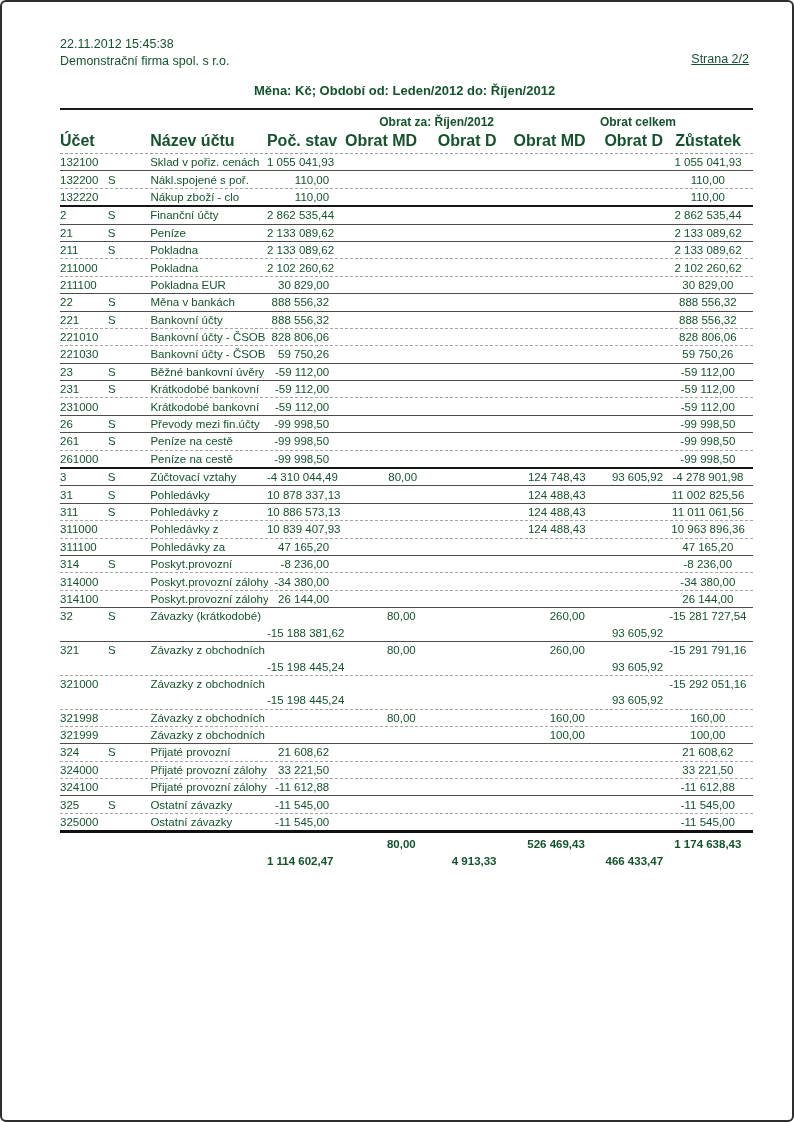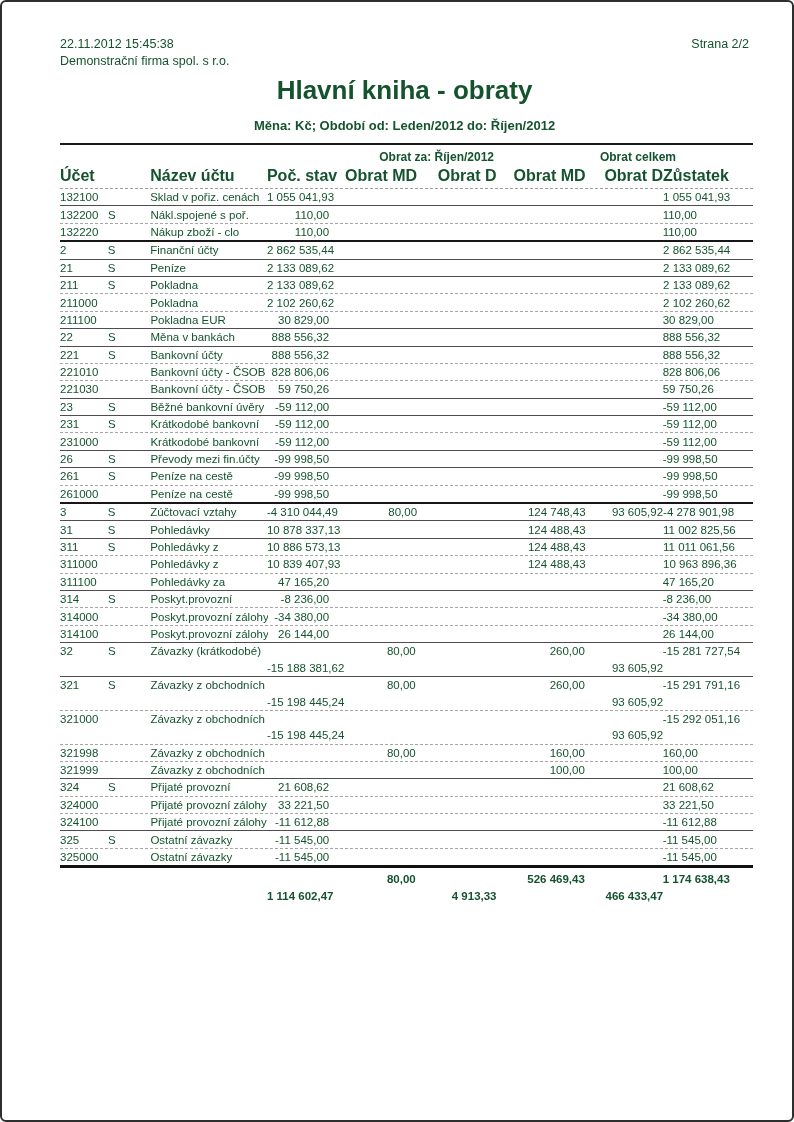--- a/index.html
+++ b/index.html
@@ -11,21 +11,21 @@
     border:2px solid #2e2e2e;
     border-radius:6px;
     font-family:"Liberation Sans", sans-serif;
     color:#14532d;
     overflow:hidden;
   }
   .content { padding:34px 43px 0 58px; }
 
   
   .report-header { position:relative; font-size:12.5px; line-height:17px; }
-  .pagenum { position:absolute; right:0; top:0; }
+  .pagenum { position:absolute; right:0; top:15px;text-decoration:underline; }
 
   .title { text-align:center; font-size:26px; font-weight:bold; margin-top:5px; line-height:30px; }
   .subtitle { text-align:center; font-size:13px; font-weight:bold; margin-top:13px; line-height:16px; }
 
   
   .table { margin-top:9px; border-top:2px solid #1a1a1a; width:693px; }
   .thead-group { display:flex; height:19px; align-items:flex-end; font-size:12px; font-weight:bold;gap:12px; }
   .g-spacer1 { width:252px; }
   .g1 { width:173px; text-align:right; padding-right:3px; box-sizing:border-box; white-space:nowrap; }
   .g2 { width:174px; text-align:right; padding-right:7px; box-sizing:border-box; white-space:nowrap; }
@@ -35,21 +35,21 @@
   .line { display:flex; height:16.4px; align-items:center; font-size:11.5px; }
   .c { white-space:nowrap; box-sizing:border-box; }
   .c-account { width:50px; }
   .c-s       { width:16px; }
   .c-name    { width:122px; overflow:hidden;margin-left:27px; }
   .c-poc     { width:64px;  text-align:right; }
   .c-mdza    { width:90px;  text-align:right; }
   .c-dza     { width:83px;  text-align:right; }
   .c-mdc     { width:93px;  text-align:right; }
   .c-dc      { width:81px;  text-align:right; }
-  .c-zust    { width:94px;  text-align:left; }
+  .c-zust    { width:94px;  text-align:center; }
 
   .row.sep-dashed { border-top:1px dashed #a6a6a6; }
   .row.sep-solid  { border-top:1px solid #4d4d4d; }
   .row.sep-thick  { border-top:2px solid #161616; }
   .row.sep-none   { border-top:none; }
   .row.bold .c-account, .row.bold .c-s, .row.bold .c-name { font-weight:normal; }
 
   .totals { border-top:3px solid #111; padding-top:2px; }
   .totals .line { height:17.5px; }
   .totals .c { font-weight:bold; }
@@ -59,21 +59,20 @@
 
 <div class="page">
   <div class="content">
 
     <div class="report-header">
       <div>22.11.2012 15:45:38</div>
       <div>Demonstrační firma spol. s r.o.</div>
       <div class="pagenum">Strana 2/2</div>
     </div>
 
-    <div class="title">Hlavní kniha - obraty</div>
     <div class="subtitle">Měna: Kč; Období od: Leden/2012 do: Říjen/2012</div>
 
     <div class="table">
 
       <div class="thead-group">
         <span class="g-spacer1"></span>
         <span class="g1">Obrat za: Říjen/2012</span>
         <span class="g2">Obrat celkem</span>
       </div>
 

